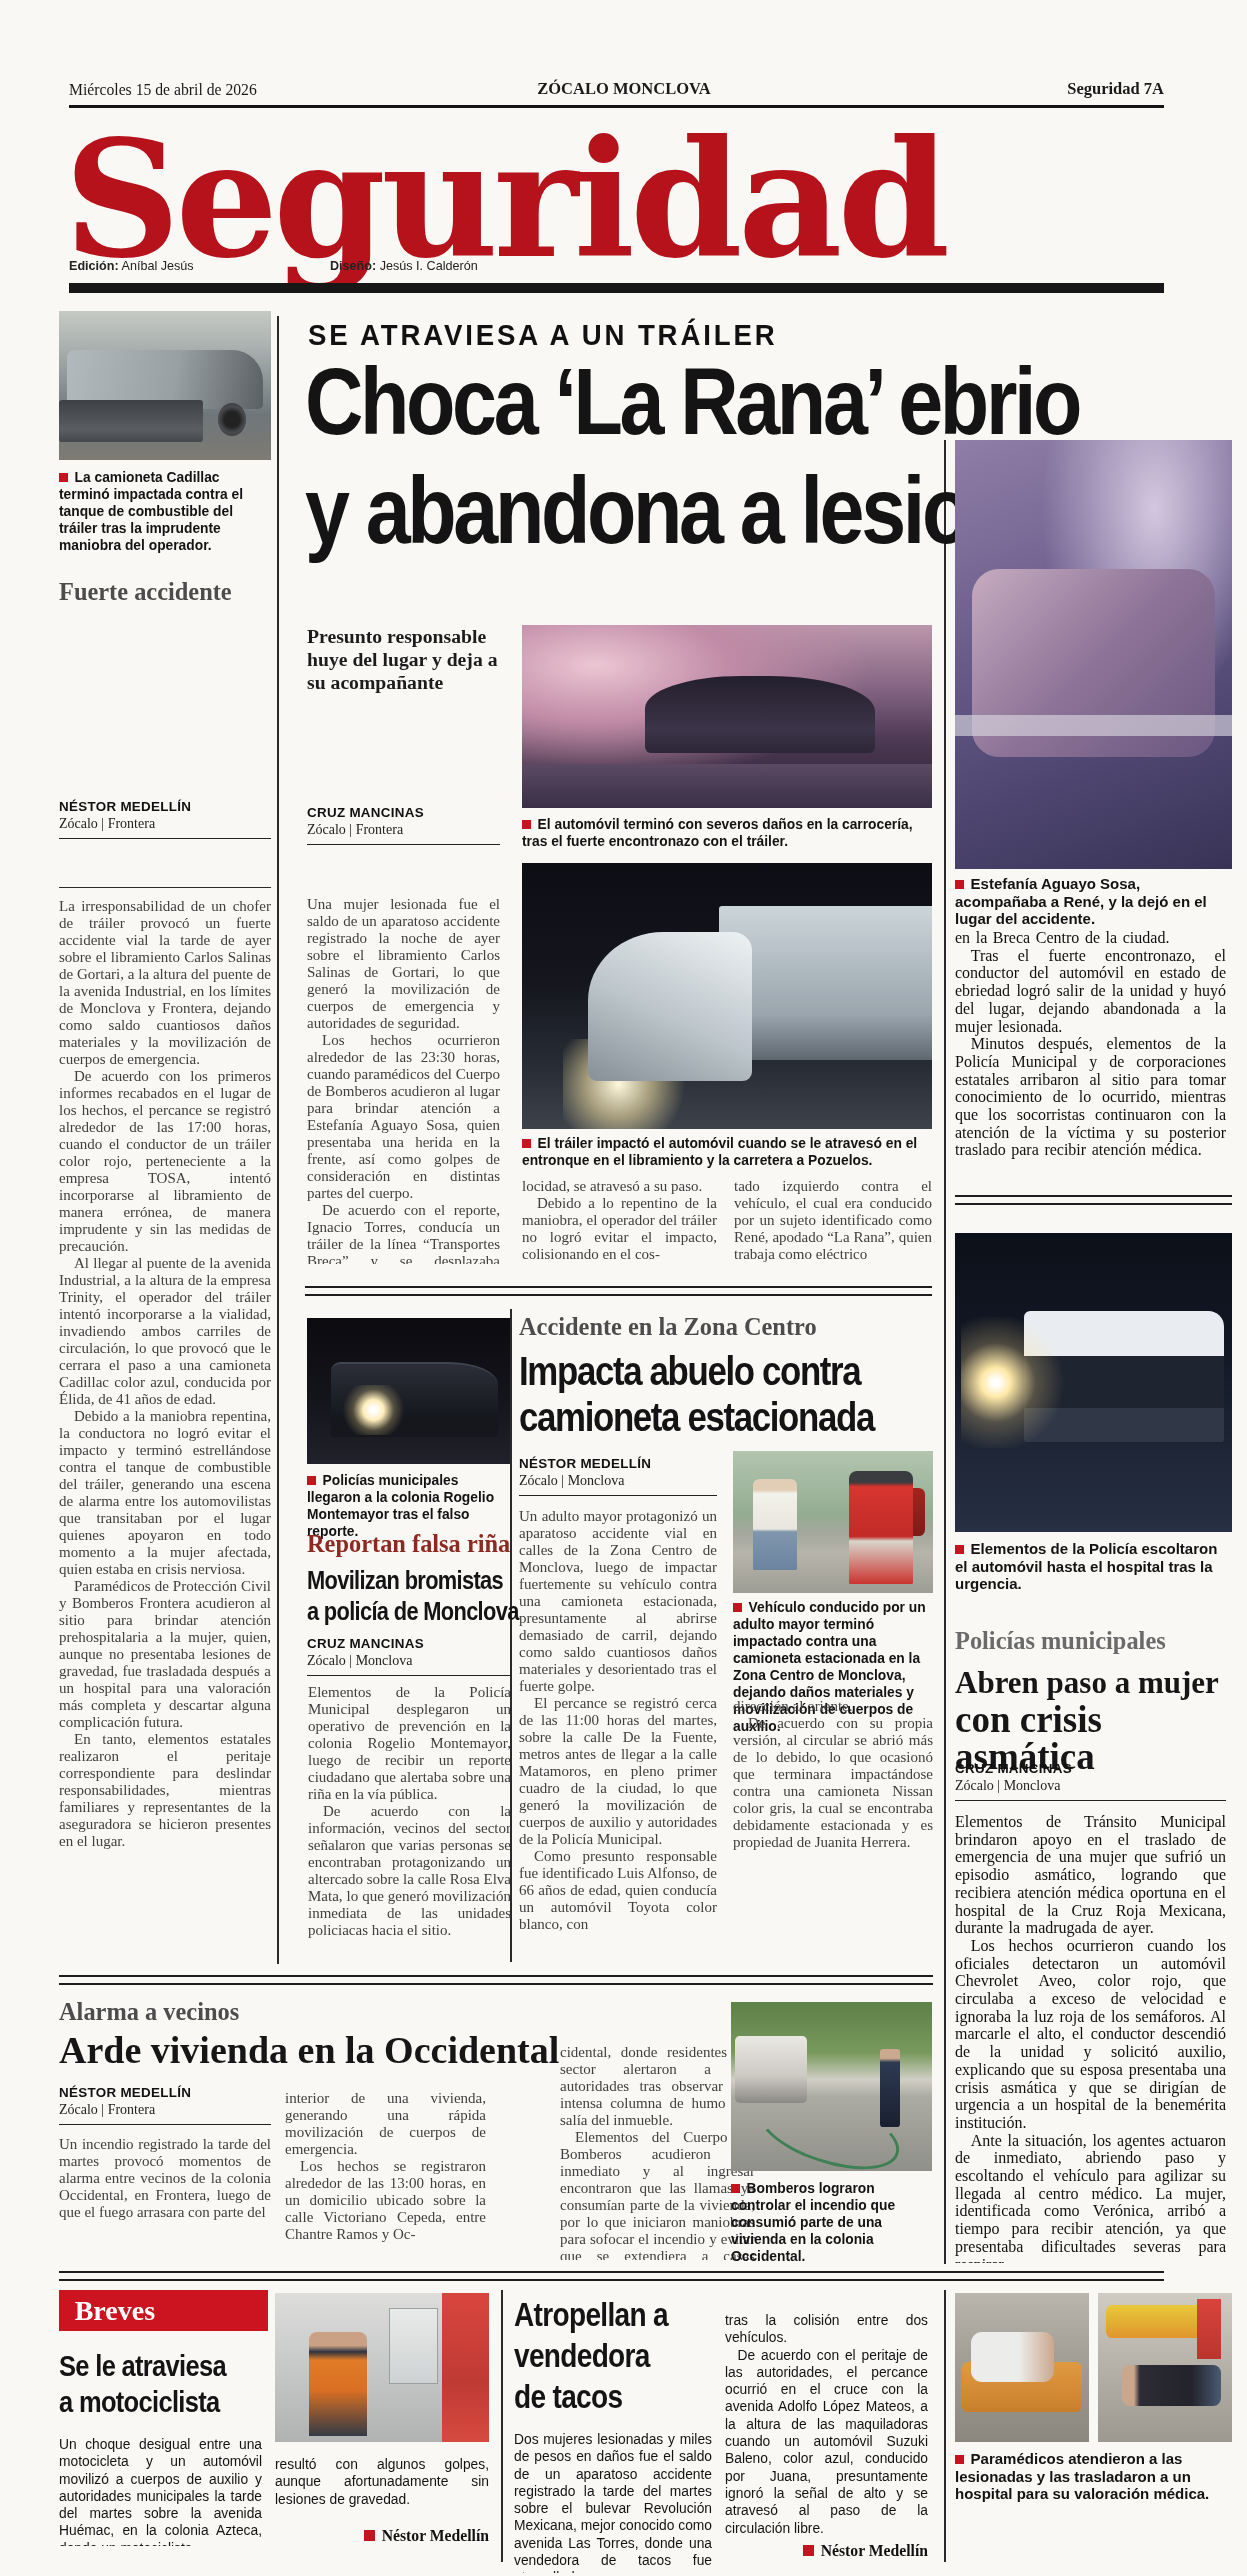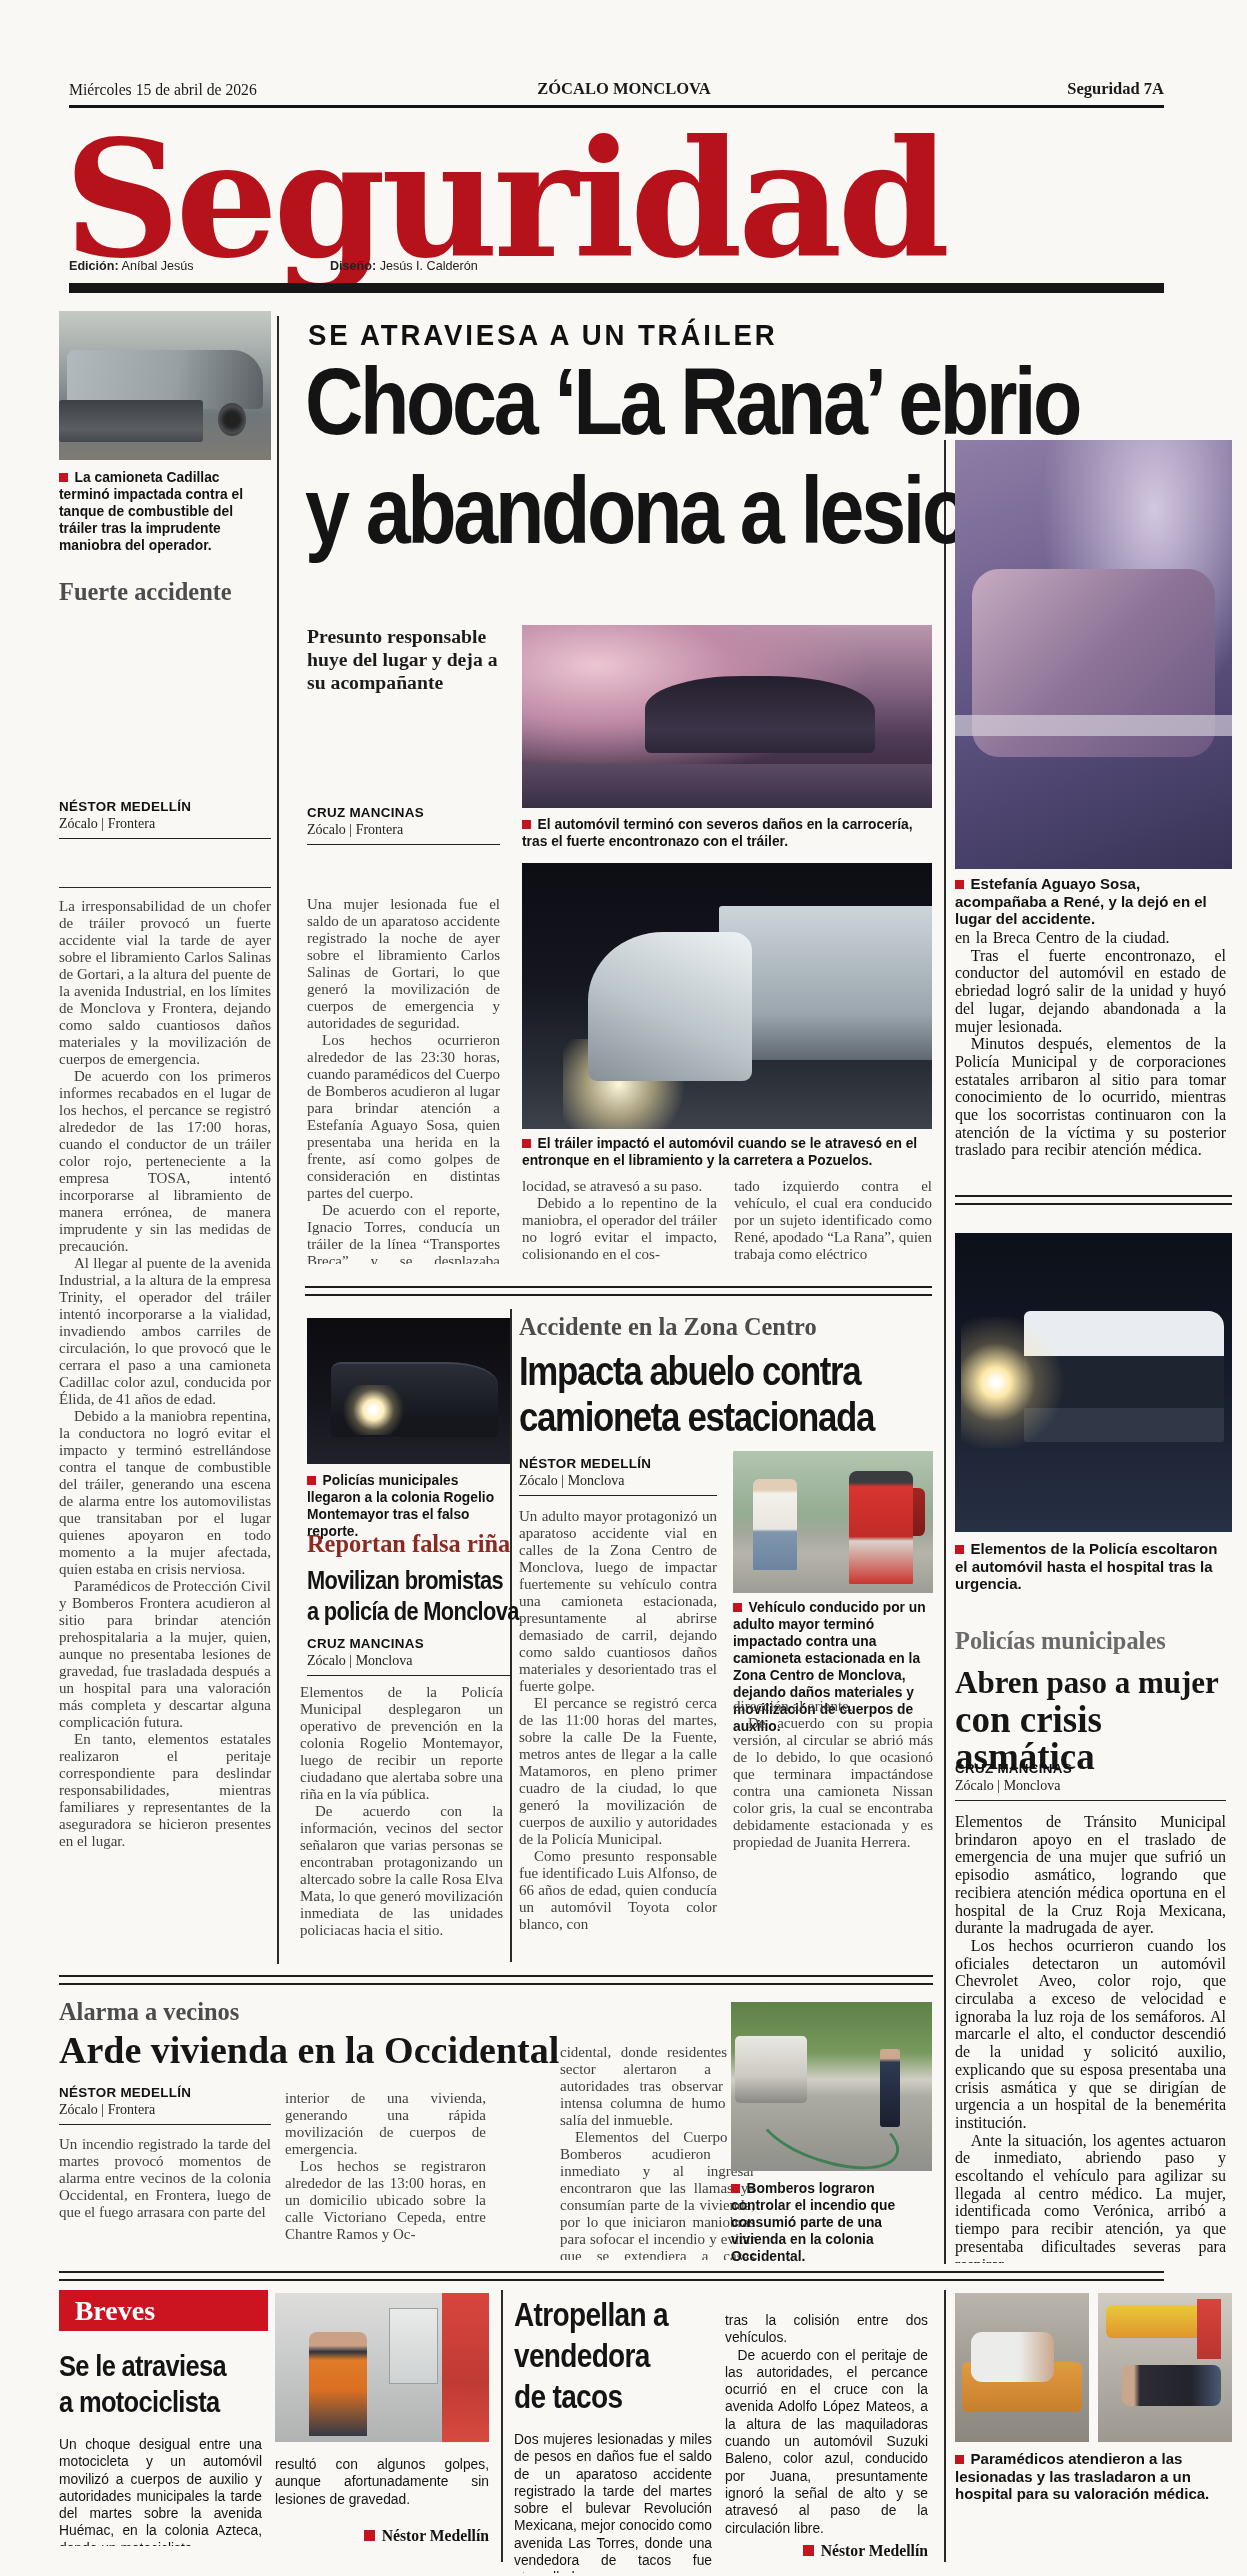--- a/index.html
+++ b/index.html
@@ -179,21 +179,21 @@
   <div class="abs kick maroon" style="left:307px;top:1532px;">Reportan falsa riña</div>
   <div class="abs" style="left:307px;top:1565px;">
     <div class="cond" style="font-size:26px;line-height:31px;transform:scaleX(.84);">Movilizan bromistas</div>
     <div class="cond" style="font-size:26px;line-height:31px;transform:scaleX(.84);">a policía de Monclova</div>
   </div>
   <div class="abs" style="left:307px;top:1636px;width:203px;">
     <div class="by-name">CRUZ MANCINAS</div>
     <div class="by-org">Zócalo | Monclova</div>
     <div class="by-rule"></div>
   </div>
-  <div class="abs bod" style="left:300px;top:1684px;width:203px;height:275px;overflow:hidden;">
+  <div class="abs bod" style="left:308px;top:1684px;width:203px;height:275px;overflow:hidden;">
     <p>Elementos de la Policía Municipal desplegaron un operativo de prevención en la colonia Rogelio Montemayor, luego de recibir un reporte ciudadano que alertaba sobre una riña en la vía pública.</p>
     <p>De acuerdo con la información, vecinos del sector señalaron que varias personas se encontraban protagonizando un altercado sobre la calle Rosa Elva Mata, lo que generó movilización inmediata de las unidades policiacas hacia el sitio.</p>
   </div>
 
   <div class="abs kick" style="left:519px;top:1315px;">Accidente en la Zona Centro</div>
   <div class="abs" style="left:519px;top:1348px;">
     <div class="cond" style="font-size:41px;line-height:46px;transform:scaleX(.85);letter-spacing:-1.6px;">Impacta abuelo contra</div>
     <div class="cond" style="font-size:41px;line-height:46px;transform:scaleX(.85);letter-spacing:-1.6px;">camioneta estacionada</div>
   </div>
   <div class="abs" style="left:519px;top:1456px;width:198px;">

